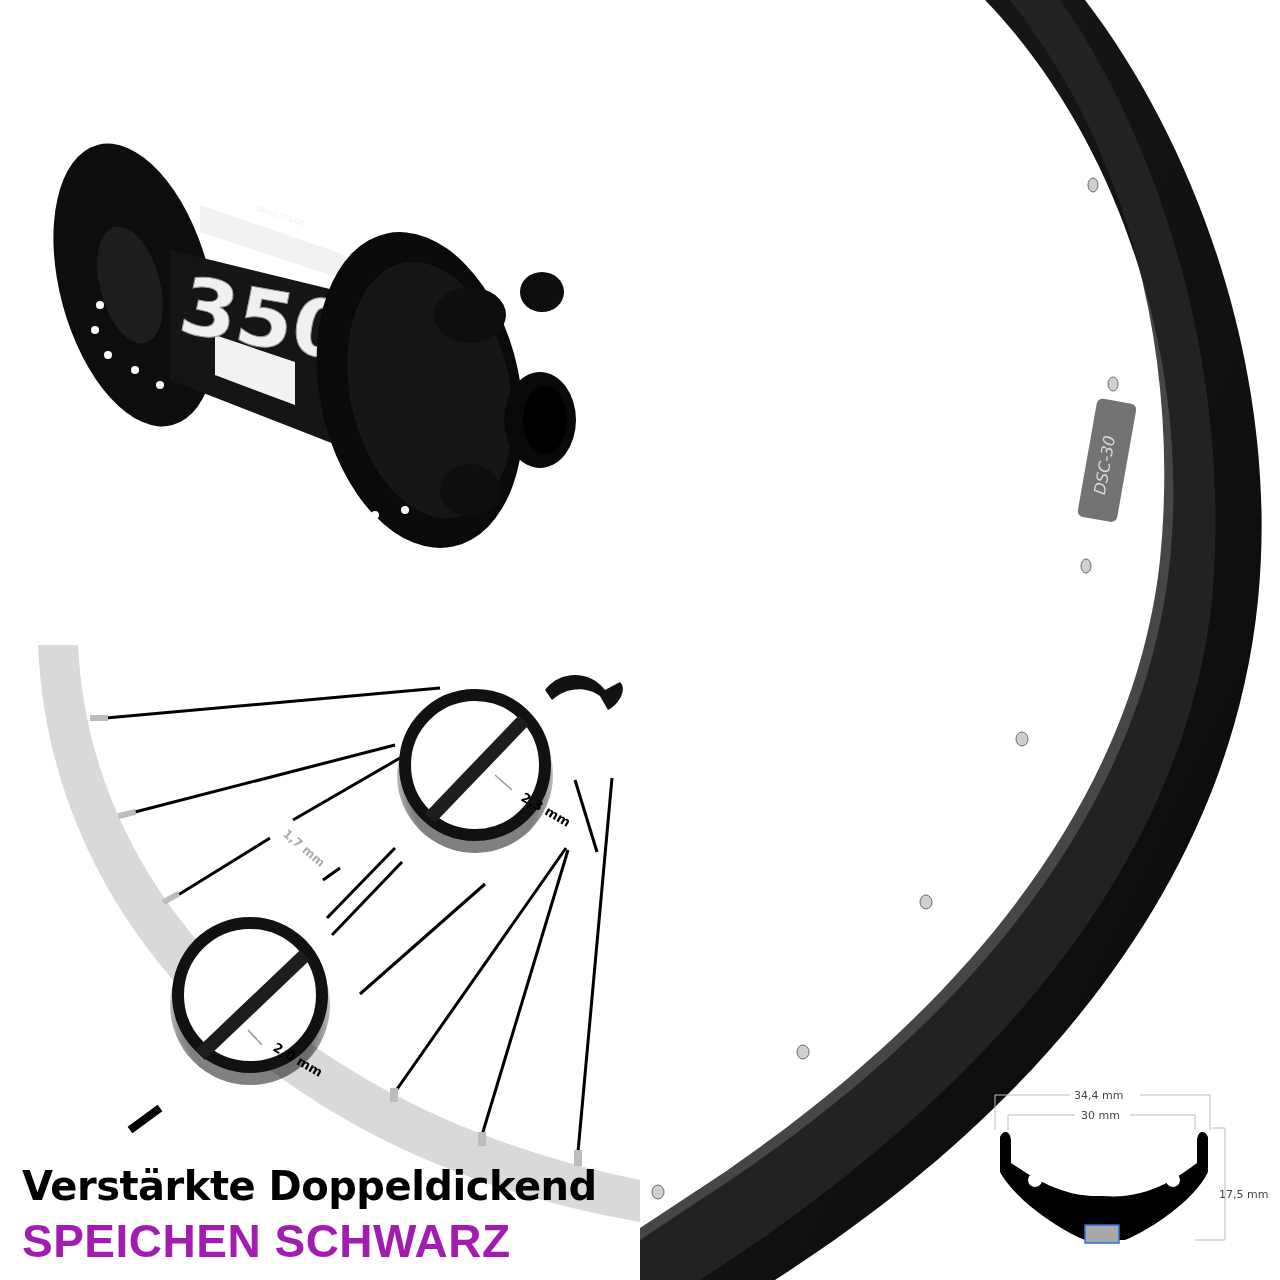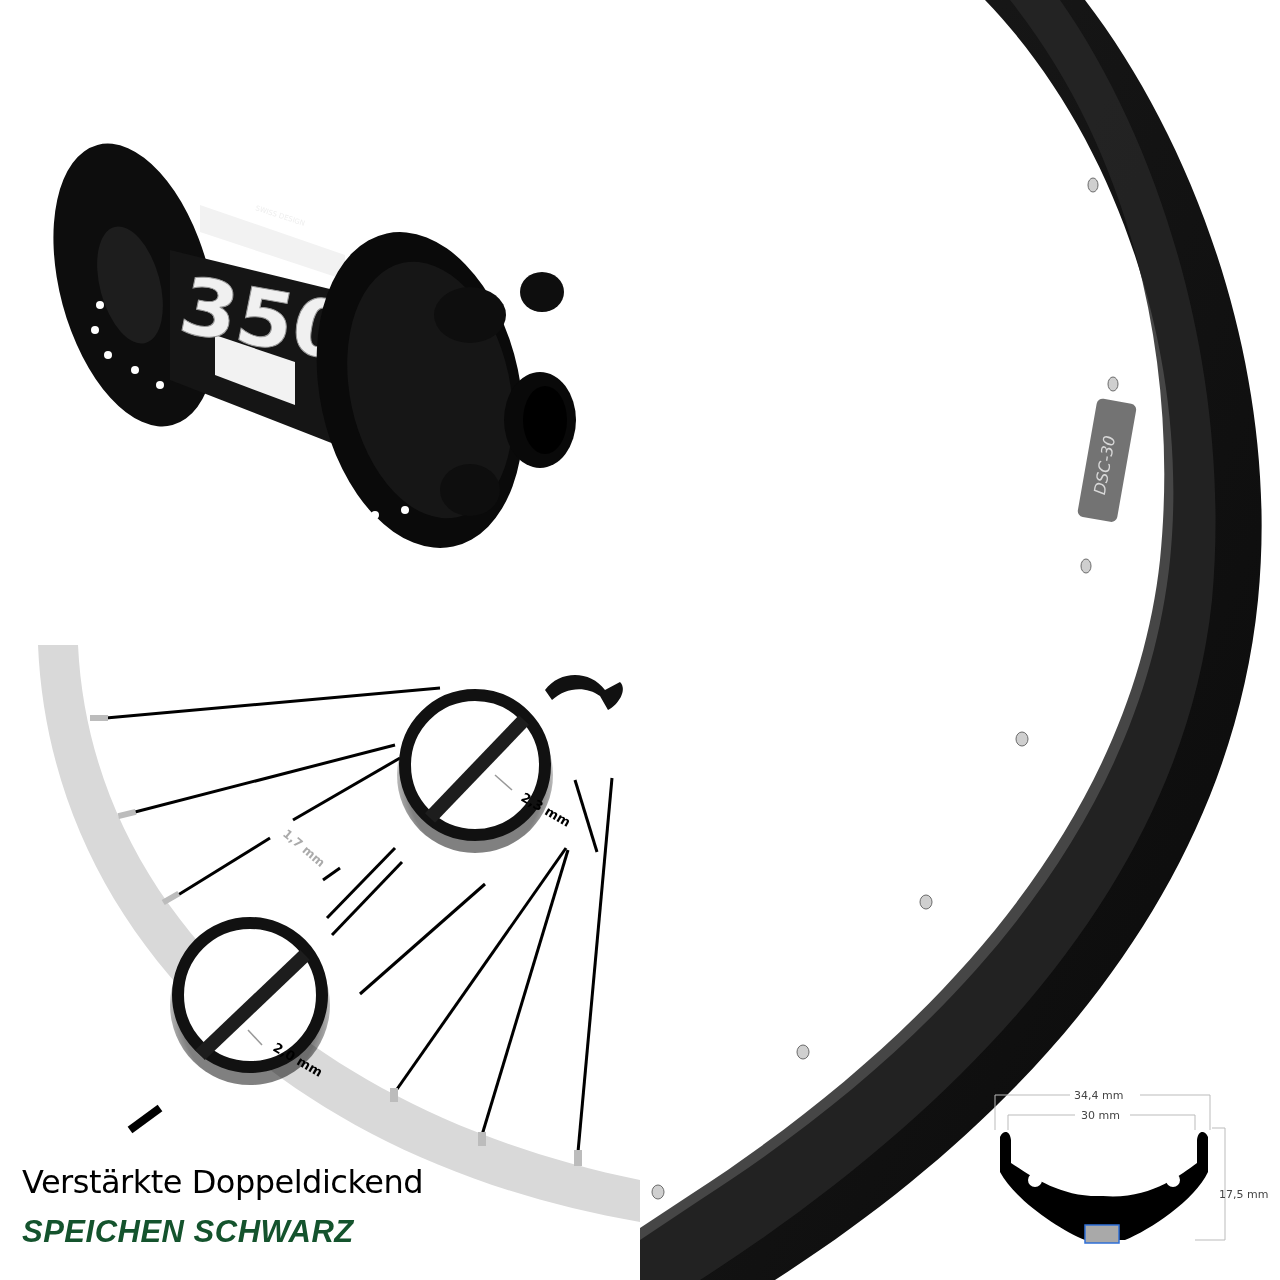--- a/index.html
+++ b/index.html
@@ -1,19 +1,19 @@
 <!DOCTYPE html>
 <html><head>
 <meta charset="utf-8">
 <style>
   html, body { margin:0; padding:0; background:#ffffff; }
   body { width:1280px; height:1280px; position:relative; overflow:hidden; font-family:"DejaVu Sans", sans-serif; }
   .layer { position:absolute; left:0; top:0; width:1280px; height:1280px; }
-  .caption-1 { position:absolute; left:22px; top:1163px; font-family:"DejaVu Sans", sans-serif; font-weight:normal; font-size:32px; letter-spacing:-0.5px; color:#000; white-space:nowrap; }
-  .caption-2 { position:absolute; left:22px; top:1214px; font-family:"Liberation Sans", sans-serif; font-weight:bold; font-style:italic; font-size:31px; letter-spacing:0.5px; color:#14532d; white-space:nowrap; }
+  .caption-1 { position:absolute; left:22px; top:1163px; font-family:"DejaVu Sans", sans-serif; font-weight:bold; font-size:40px; letter-spacing:-0.5px; color:#000; white-space:nowrap; }
+  .caption-2 { position:absolute; left:22px; top:1214px; font-family:"Liberation Sans", sans-serif; font-weight:bold; font-size:46px; letter-spacing:0.5px; color:#a21caf; white-space:nowrap; }
 </style>
 </head>
 <body>
 
 <svg class="layer" viewBox="0 0 1280 1280">
   <defs>
     <linearGradient id="rimShade" x1="0" y1="0" x2="1" y2="1">
       <stop offset="0" stop-color="#1b1b1b"></stop>
       <stop offset="1" stop-color="#0a0a0a"></stop>
     </linearGradient>

